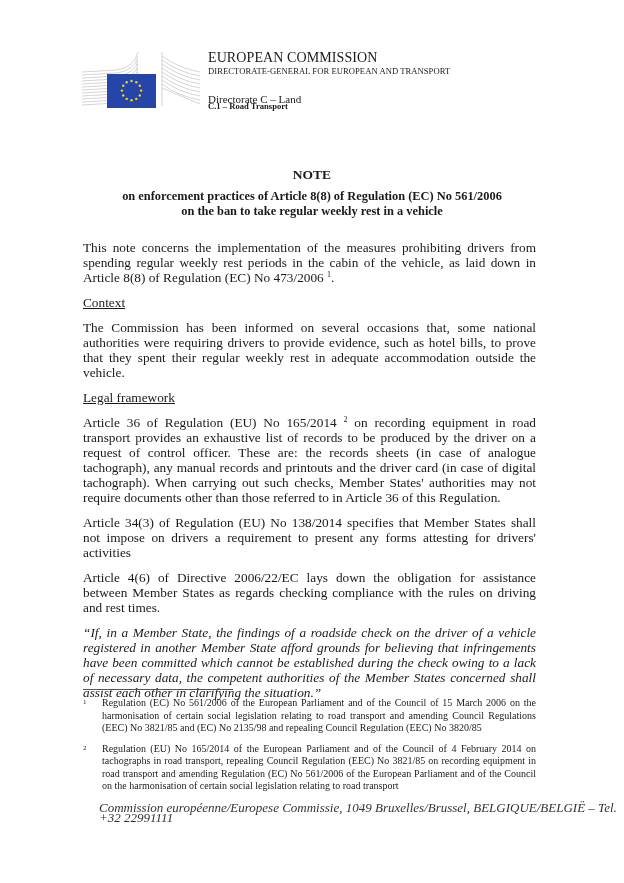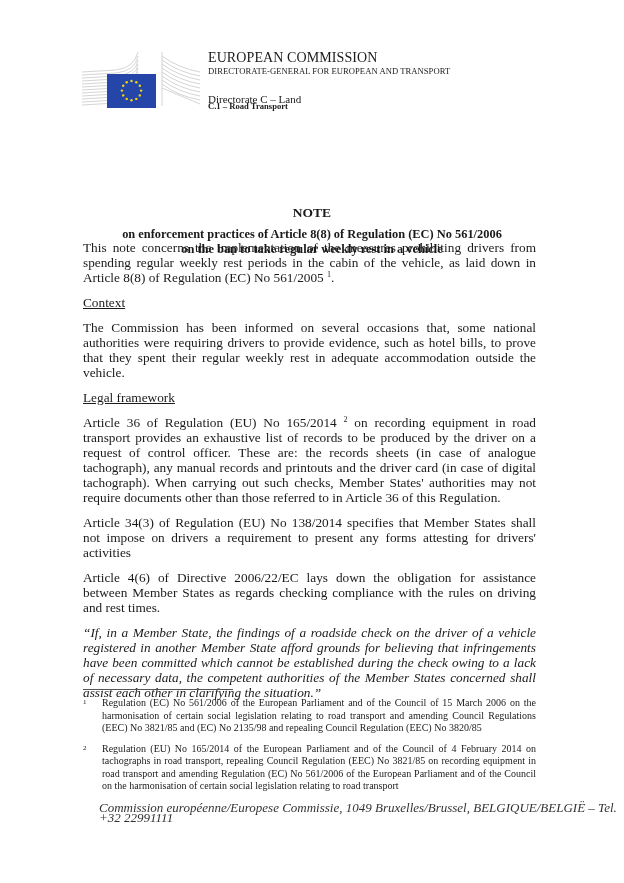--- a/index.html
+++ b/index.html
@@ -10,21 +10,21 @@
   .abs { position: absolute; }
 
   
   .logo { left: 82px; top: 50px; width: 118px; height: 58px; }
   .org-name { left: 208px; top: 50px; font-size: 14px; letter-spacing: 0.1px; line-height: 15px; }
   .dg-name { left: 208px; top: 66px; font-size: 8.6px; line-height: 10px; letter-spacing: 0.05px; }
   .directorate { left: 208px; top: 94px; font-size: 11px; line-height: 10px; }
   .unit { left: 208px; top: 101px; font-size: 8.6px; line-height: 10px; font-weight: bold; }
 
   
-  .title-block { left: 0; width: 624px; top: 167px; text-align: center; font-weight: bold; margin-top: 38px; }
+  .title-block { left: 0; width: 624px; top: 167px; text-align: center; font-weight: bold; }
   .note-title { font-size: 13.5px; line-height: 16px; }
   .note-subtitle { font-size: 12.4px; line-height: 15px; margin-top: 6px; text-align: center; }
 
   
   .body-col { left: 83px; width: 453px; top: 240px; font-size: 13.3px; line-height: 15px; }
   .body-col p { margin: 0 0 10px 0; text-align: justify; }
   .heading { text-decoration: underline; margin: 0 0 10px 0; }
   .quote {
     margin: 0 0 0 38px; font-style: italic; text-align: justify;
     line-height: 15px;
@@ -104,21 +104,21 @@
 
 <div class="abs title-block">
   <div class="note-title">NOTE</div>
   <div class="note-subtitle">
     <div>on enforcement practices of Article 8(8) of Regulation (EC) No 561/2006</div>
     <div>on the ban to take regular weekly rest in a vehicle</div>
   </div>
 </div>
 
 <div class="abs body-col">
-  <p><span>This note concerns the implementation of the measures prohibiting drivers from spending regular weekly rest periods in the cabin of the vehicle, as laid down in Article 8(8) of Regulation (EC) No 561/2005</span> <sup>1</sup><span>.</span></p>
+  <p><span>This note concerns the implementation of the measures prohibiting drivers from spending regular weekly rest periods in the cabin of the vehicle, as laid down in Article 8(8) of Regulation (EC) No 473/2006</span> <sup>1</sup><span>.</span></p>
 
   <div class="heading">Context</div>
   <p>The Commission has been informed on several occasions that, some national authorities were requiring drivers to provide evidence, such as hotel bills, to prove that they spent their regular weekly rest in adequate accommodation outside the vehicle.</p>
 
   <div class="heading">Legal framework</div>
   <p><span>Article 36 of Regulation (EU) No 165/2014</span> <sup>2</sup> <span>on recording equipment in road transport provides an exhaustive list of records to be produced by the driver on a request of control officer. These are: the records sheets (in case of analogue tachograph), any manual records and printouts and the driver card (in case of digital tachograph). When carrying out such checks, Member States' authorities may not require documents other than those referred to in Article 36 of this Regulation.</span></p>
   <p>Article 34(3) of Regulation (EU) No 138/2014 specifies that Member States shall not impose on drivers a requirement to present any forms attesting for drivers' activities</p>
   <p>Article 4(6) of Directive 2006/22/EC lays down the obligation for assistance between Member States as regards checking compliance with the rules on driving and rest times.</p>
   <p class="quote">“If, in a Member State, the findings of a roadside check on the driver of a vehicle registered in another Member State afford grounds for believing that infringements have been committed which cannot be established during the check owing to a lack of necessary data, the competent authorities of the Member States concerned shall assist each other in clarifying the situation.”</p>
 </div>

